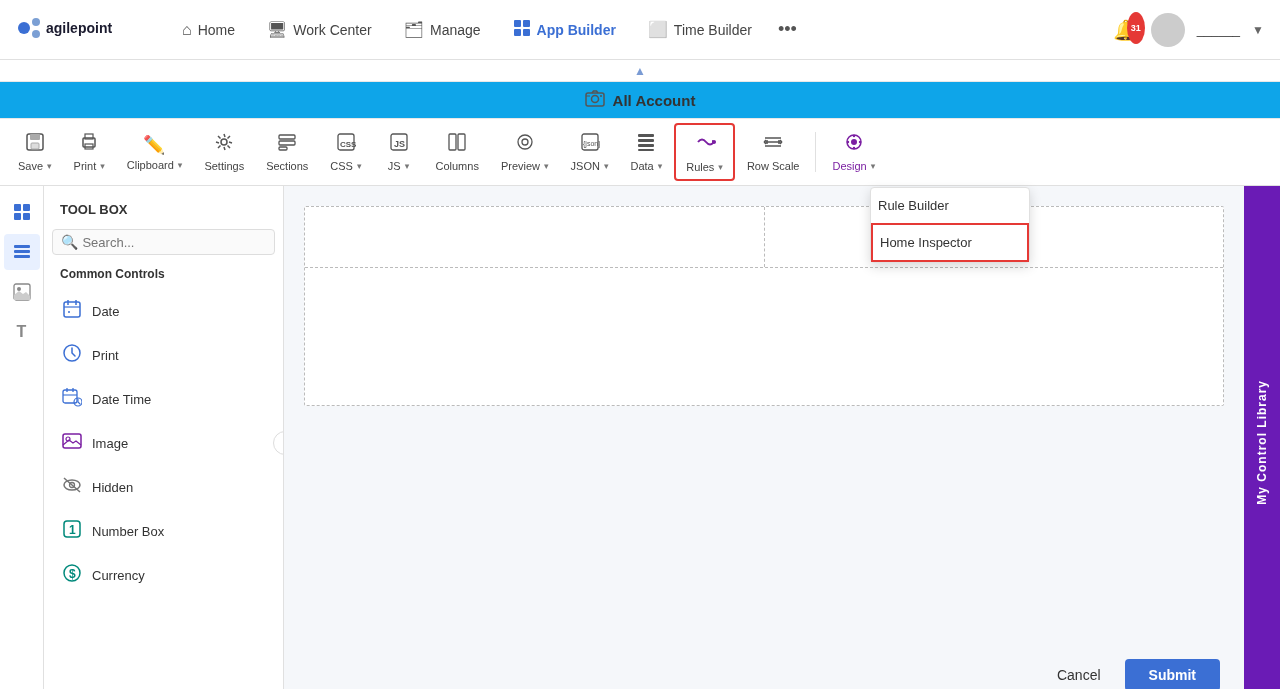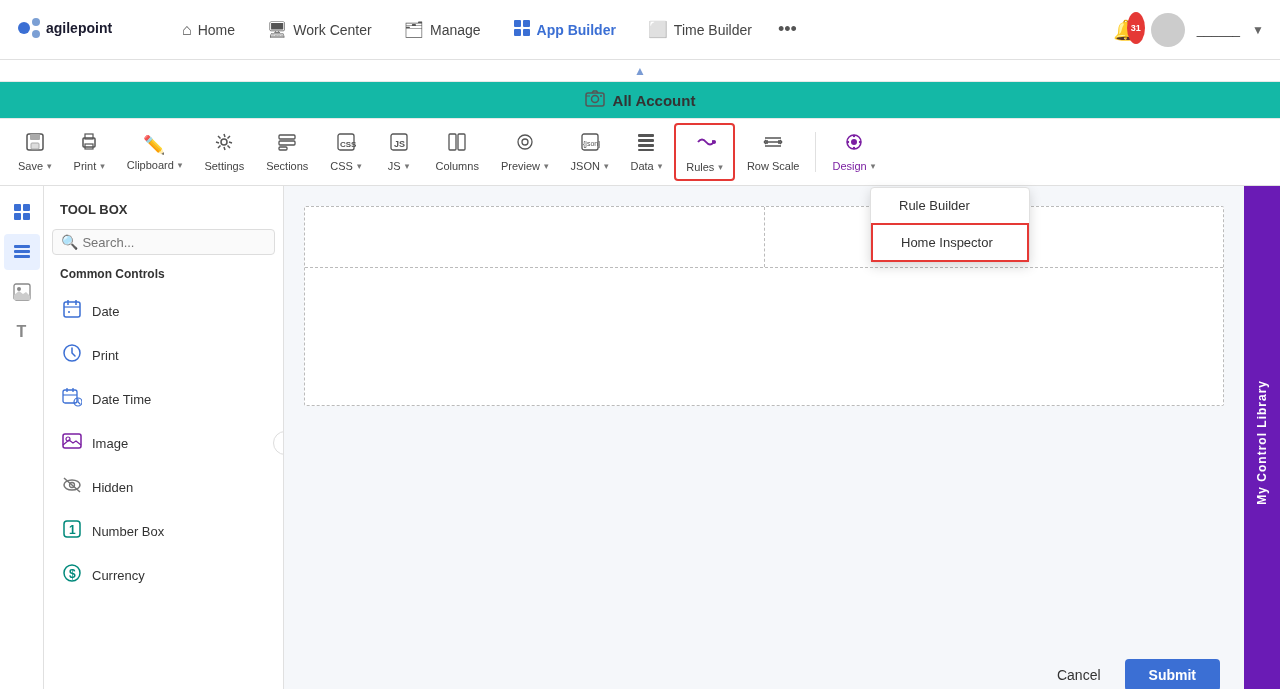--- a/index.html
+++ b/index.html
@@ -40,21 +40,21 @@
     
     .collapse-bar {
       display: flex; justify-content: center; align-items: center;
       height: 22px; background: #fff; border-bottom: 1px solid #e8e8e8; cursor: pointer;
     }
     .collapse-bar span { color: #7a9bd4; font-size: 12px; }
 
     
     .account-bar {
       display: flex; justify-content: center; align-items: center;
-      gap: 8px; padding: 6px; background: #14b8a6; border-bottom: 1px solid #e8e8e8;
+      gap: 8px; padding: 6px; background: #0ea5e9; border-bottom: 1px solid #e8e8e8;
     }
     .account-bar-icon { font-size: 16px; color: #555; }
     .account-bar-title { font-size: 15px; font-weight: 600; color: #333; }
 
     
     .toolbar {
       display: flex; align-items: center; padding: 4px 8px;
       background: #fff; border-bottom: 1px solid #e0e0e0;
       gap: 2px; position: relative;
     }
@@ -75,21 +75,21 @@
     .caret { font-size: 9px; color: #777; }
 
     
     .dropdown-menu {
       position: absolute; top: calc(100% + 2px); left: 870px;
       background: #fff; border: 1px solid #e0e0e0;
       border-radius: 4px; box-shadow: 0 4px 12px rgba(0,0,0,0.15);
       z-index: 200; min-width: 160px;
     }
     .dropdown-item {
-      padding: 10px 28px; cursor: pointer; font-size: 13px; color: #333;
+      padding: 10px 7px; cursor: pointer; font-size: 13px; color: #333;
     }
     .dropdown-item.highlighted {
       border: 2px solid #e53935; background: #fff;
     }
 
     
     .main-layout { display: flex; height: calc(689px - 60px - 22px - 38px - 56px); }
 
     
     .left-icons {

